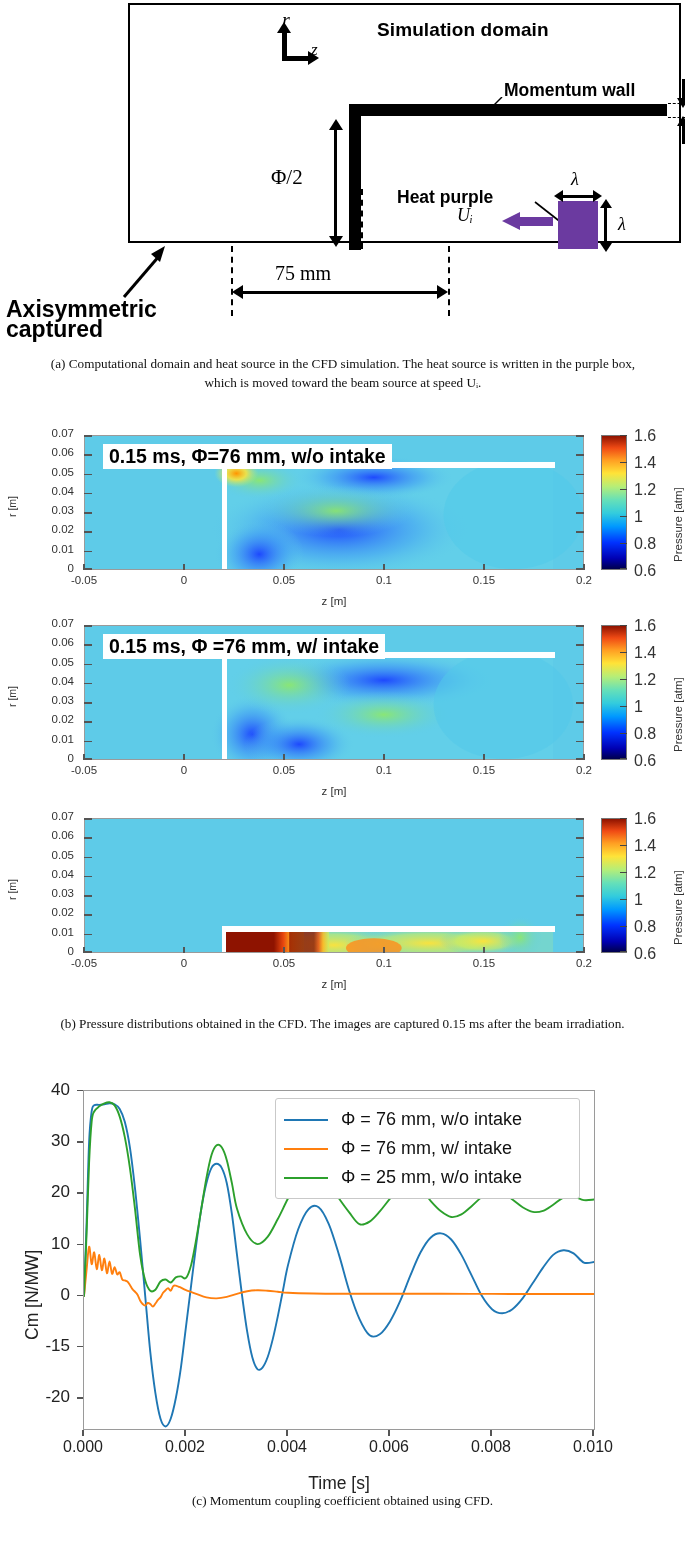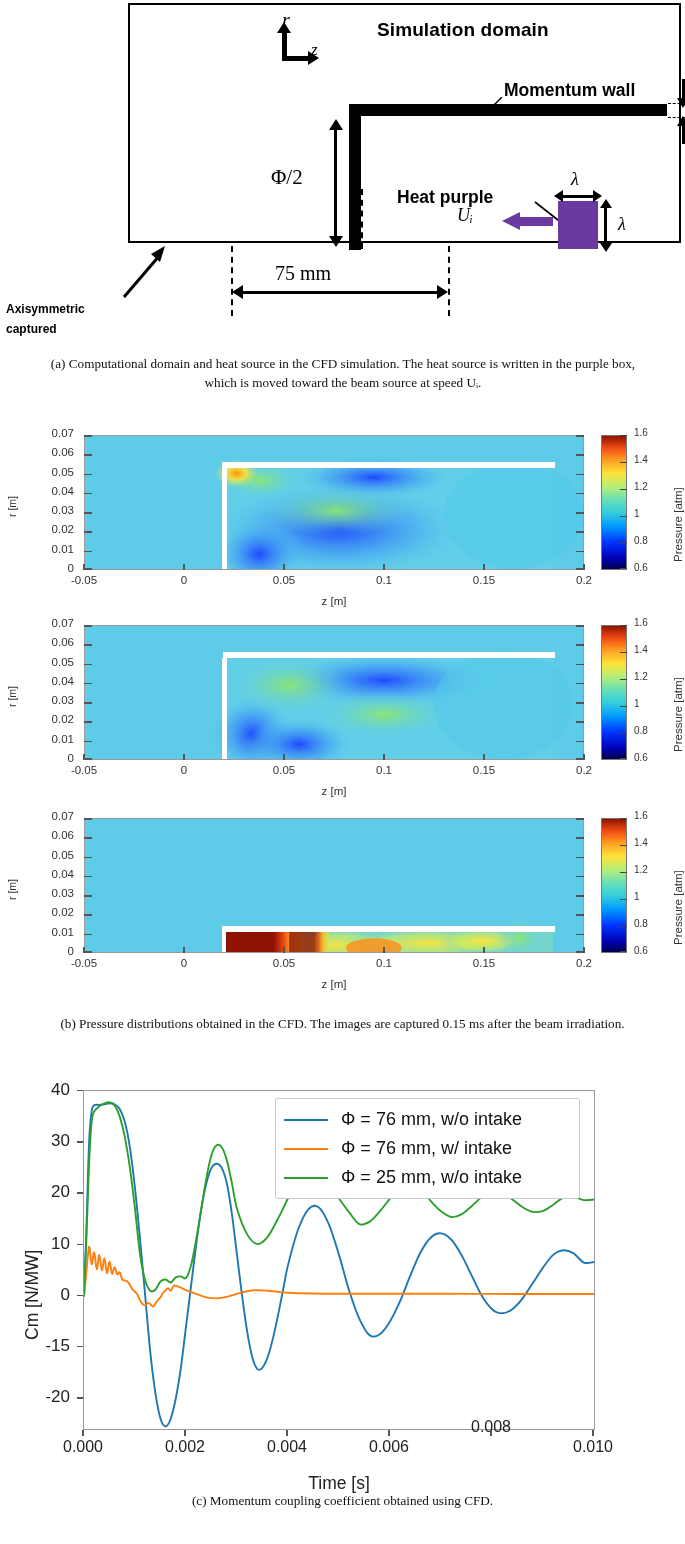--- a/index.html
+++ b/index.html
@@ -34,21 +34,21 @@
   #mm3-tick2{left:538px;top:112px;width:22px;border-top:1.6px dashed #000;}
 
   
   #phi-lbl{left:141px;top:160px;font-family:"Liberation Serif",serif;font-size:21px;}
   #phi-line{left:204px;top:123px;width:3px;height:110px;background:#000;}
   #phi-head-up{left:198.5px;top:114px;width:0;height:0;border-left:7px solid transparent;border-right:7px solid transparent;border-bottom:11px solid #000;}
   #phi-head-dn{left:198.5px;top:231px;width:0;height:0;border-left:7px solid transparent;border-right:7px solid transparent;border-top:11px solid #000;}
 
   
   #axi-dash{left:231px;top:184px;height:60px;border-left:2.5px dashed #000;}
-  #axi-lbl{left:6px;top:299px;font-family:"Liberation Sans",sans-serif;font-size:12px;font-weight:700;line-height:20px;}
+  #axi-lbl{left:6px;top:299px;font-family:"Liberation Sans",sans-serif;font-size:23px;font-weight:700;line-height:20px;}
   #axi-arrow{left:122px;top:245px;width:44px;height:54px;}
 
   
   #heat-lbl{left:267px;top:182px;font-family:"Liberation Sans",sans-serif;font-size:17.5px;font-weight:600;}
   #heat-ptr{left:404px;top:196px;width:44px;height:34px;}
   #heatbox{left:428px;top:196px;width:40px;height:48px;background:#6B3AA0;}
   #ui-lbl{left:327px;top:200px;font-family:"Liberation Serif",serif;font-style:italic;font-size:18px;}
   #ui-arrow-body{left:389px;top:212px;width:34px;height:9px;background:#6B3AA0;}
   #ui-arrow-head{left:372px;top:207px;width:0;height:0;border-top:9.5px solid transparent;border-bottom:9.5px solid transparent;border-right:18px solid #6B3AA0;}
 
@@ -84,21 +84,21 @@
   .field{position:absolute;left:0;top:0;right:0;bottom:0;background:#5ECBE8;}
   .ann{position:absolute;background:#fff;font-family:"Liberation Sans",sans-serif;font-weight:600;color:#000;white-space:nowrap;}
   .wallbar{position:absolute;background:#ffffff;}
   .lefttick{position:absolute;left:0;width:8px;height:1.5px;background:#555;}
 
   .cbar{position:absolute;width:26px;height:135px;border:1px solid #777;box-sizing:border-box;
         background:linear-gradient(to top,
           #00004d 0%, #0000b3 8%, #0033ff 20%, #0099ff 32%,
           #33ccdd 42%, #66e0b8 52%, #b6ee77 62%, #ffe338 72%,
           #ff9d22 82%, #f04a14 91%, #8e1300 100%);}
-  .cbtick{position:absolute;font-family:"Liberation Sans",sans-serif;font-size:10px;color:#333;white-space:nowrap;}
+  .cbtick{position:absolute;font-family:"Liberation Sans",sans-serif;font-size:16px;color:#333;white-space:nowrap;}
   .cbtitle{position:absolute;font-family:"Liberation Sans",sans-serif;font-size:11.5px;color:#333;white-space:nowrap;
            transform:rotate(-90deg);transform-origin:left top;}
 
   #cap-b{left:10px;top:1015px;width:665px;}
 
   
   #linechart{left:0px;top:1060px;width:685px;height:420px;}
   #lc-box{position:absolute;left:83px;top:30px;width:512px;height:340px;border:1px solid #9a9a9a;box-sizing:border-box;background:#fff;}
   .lc-ytick{position:absolute;font-family:"Liberation Sans",sans-serif;font-size:17px;color:#222;text-align:right;width:60px;transform:translateY(-50%);}
   .lc-ytickmark{position:absolute;left:77px;width:6px;height:1.4px;background:#555;}
@@ -216,20 +216,21 @@
           <ellipse cx="175" cy="120" rx="45" ry="35" fill="url(#g1b)"></ellipse>
           <ellipse cx="290" cy="42" rx="80" ry="22" fill="url(#g1b)"></ellipse>
           <ellipse cx="252" cy="76" rx="78" ry="26" fill="url(#g1c)"></ellipse>
           <ellipse cx="175" cy="45" rx="45" ry="20" fill="url(#g1c)"></ellipse>
           <ellipse cx="152" cy="38" rx="22" ry="14" fill="url(#g1a)"></ellipse>
           <ellipse cx="430" cy="80" rx="70" ry="55" fill="#52c9ea" opacity=".6"></ellipse>
         </svg>
       </div>
       <div class="wallbar" style="left:138px;top:26px;width:332px;height:6px;"></div>
       <div class="wallbar" style="left:137px;top:26px;width:5px;height:109px;"></div>
+      <div class="ann" style="left:18px;top:8px;font-size:19.5px;padding:1px 6px;">0.15 ms, Φ=76 mm, w/o intake</div>
     </div>
     <div class="cbar" style="left:601px;top:0"></div>
     <div class="cbtitle" style="left:672px;top:127px">Pressure [atm]</div>
   <div class="ytick" style="top: -8px; width: 74px; left: 0px; padding-right: 8px;">0.07</div>
       <div class="lefttick" style="left: 84px; top: 0px;"></div>
       <div class="lefttick" style="left: 576px; top: 0px;"></div>
       <div class="ytick" style="top: 11.2857px; width: 74px; left: 0px; padding-right: 8px;">0.06</div>
       <div class="lefttick" style="left: 84px; top: 19.2857px;"></div>
       <div class="lefttick" style="left: 576px; top: 19.2857px;"></div>
       <div class="ytick" style="top: 30.5714px; width: 74px; left: 0px; padding-right: 8px;">0.05</div>
@@ -297,20 +298,21 @@
           <ellipse cx="168" cy="110" rx="42" ry="40" fill="url(#g2b)"></ellipse>
           <ellipse cx="215" cy="120" rx="55" ry="28" fill="url(#g2b)"></ellipse>
           <ellipse cx="300" cy="55" rx="110" ry="28" fill="url(#g2b)"></ellipse>
           <ellipse cx="205" cy="60" rx="62" ry="30" fill="url(#g2c)"></ellipse>
           <ellipse cx="300" cy="90" rx="70" ry="24" fill="url(#g2c)"></ellipse>
           <ellipse cx="420" cy="80" rx="70" ry="55" fill="#52c9ea" opacity=".55"></ellipse>
         </svg>
       </div>
       <div class="wallbar" style="left:138px;top:26px;width:332px;height:6px;"></div>
       <div class="wallbar" style="left:137px;top:32px;width:5px;height:103px;"></div>
+      <div class="ann" style="left:18px;top:8px;font-size:19.5px;padding:1px 6px;">0.15 ms, Φ =76 mm, w/ intake</div>
     </div>
     <div class="cbar" style="left:601px;top:0"></div>
     <div class="cbtitle" style="left:672px;top:127px">Pressure [atm]</div>
   <div class="ytick" style="top: -8px; width: 74px; left: 0px; padding-right: 8px;">0.07</div>
       <div class="lefttick" style="left: 84px; top: 0px;"></div>
       <div class="lefttick" style="left: 576px; top: 0px;"></div>
       <div class="ytick" style="top: 11.2857px; width: 74px; left: 0px; padding-right: 8px;">0.06</div>
       <div class="lefttick" style="left: 84px; top: 19.2857px;"></div>
       <div class="lefttick" style="left: 576px; top: 19.2857px;"></div>
       <div class="ytick" style="top: 30.5714px; width: 74px; left: 0px; padding-right: 8px;">0.05</div>
@@ -493,21 +495,21 @@
       <div class="lc-ytick" style="left: 10px; top: 30px;">40</div>
       <div class="lc-ytickmark" style="top: 30px;"></div>
       <div class="lc-xtick" style="left: 83px; top: 378px;">0.000</div>
       <div class="lc-xtickmark" style="left: 82.3px;"></div>
       <div class="lc-xtick" style="left: 185px; top: 378px;">0.002</div>
       <div class="lc-xtickmark" style="left: 184.3px;"></div>
       <div class="lc-xtick" style="left: 287px; top: 378px;">0.004</div>
       <div class="lc-xtickmark" style="left: 286.3px;"></div>
       <div class="lc-xtick" style="left: 389px; top: 378px;">0.006</div>
       <div class="lc-xtickmark" style="left: 388.3px;"></div>
-      <div class="lc-xtick" style="left: 491px; top: 358px;">0.008</div>
+      <div class="lc-xtick" style="left: 491px; top: 378px;">0.008</div>
       <div class="lc-xtickmark" style="left: 490.3px;"></div>
       <div class="lc-xtick" style="left: 593px; top: 378px;">0.010</div>
       <div class="lc-xtickmark" style="left: 592.3px;"></div>
     </div>
 
   <div class="abs cap" id="cap-c">(c) Momentum coupling coefficient obtained using CFD.</div>
 
 </div>
 
 </body></html>

